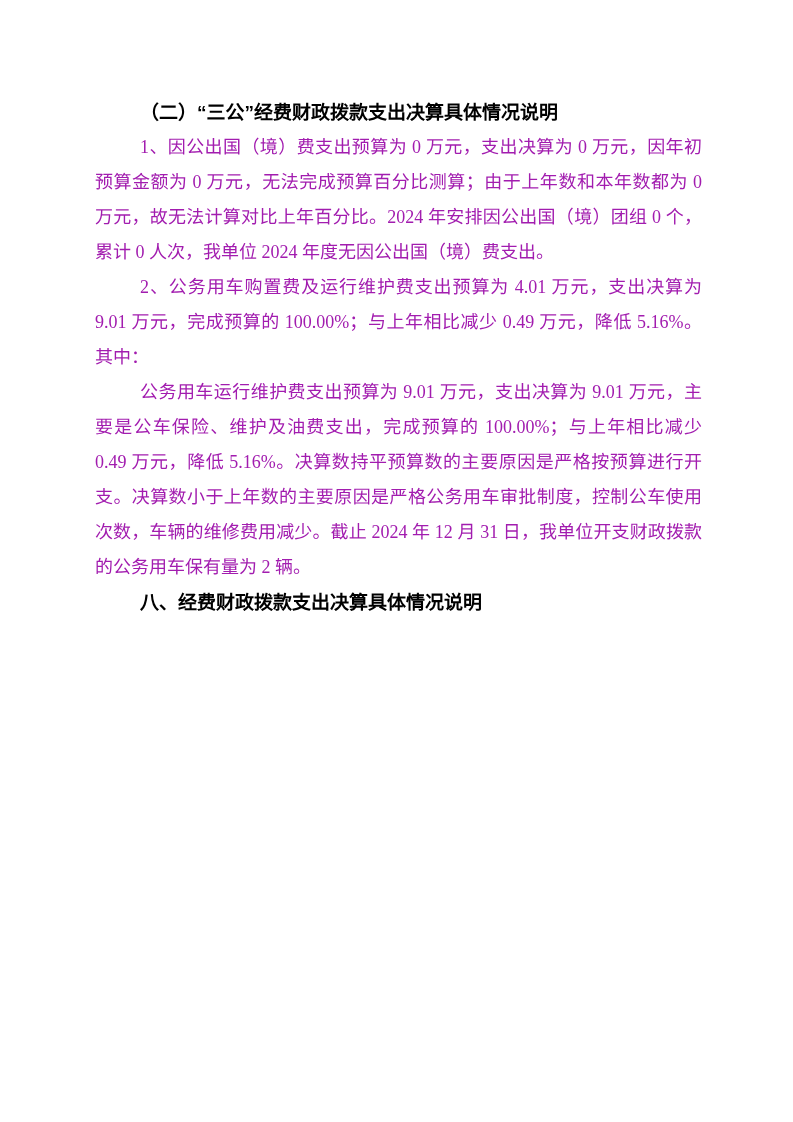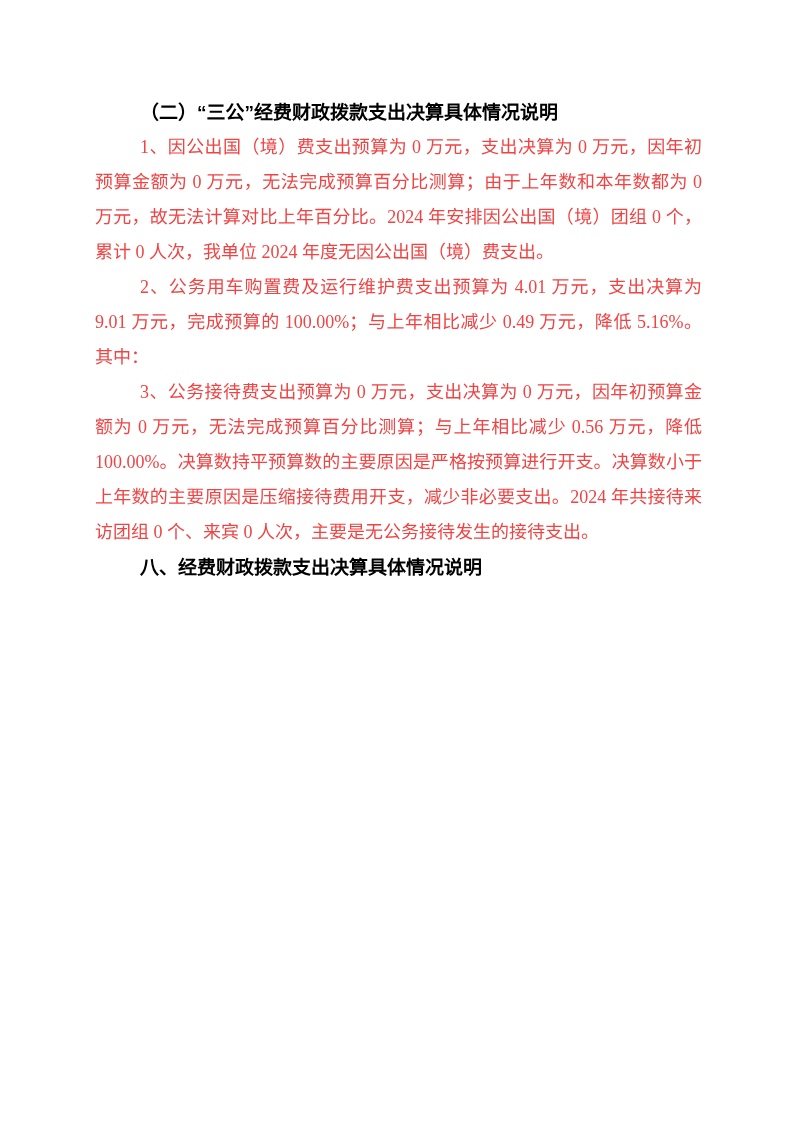--- a/index.html
+++ b/index.html
@@ -16,21 +16,21 @@
     background: #ffffff;
     box-sizing: border-box;
     padding: 95px 91px 0 95px;
     overflow: hidden;
   }
   .body-para {
     margin: 0;
     font-family: "Liberation Serif", "DejaVu Serif", serif;
     font-size: 18px;
     line-height: 35px;
-    color: #ef4444;
+    color: #a21caf;
     text-align: justify;
     text-justify: inter-character;
     text-indent: 45px;
   }
   .section-heading {
     margin: 0;
     font-family: "Liberation Sans", "DejaVu Sans", sans-serif;
     font-weight: 700;
     font-size: 19px;
     line-height: 35px;
@@ -44,18 +44,18 @@
 
 <div class="page">
 
   <h3 class="section-heading">（二）“三公”经费财政拨款支出决算具体情况说明</h3>
 
   <p class="body-para">1、因公出国（境）费支出预算为 0 万元，支出决算为 0 万元，因年初预算金额为 0 万元，无法完成预算百分比测算；由于上年数和本年数都为 0 万元，故无法计算对比上年百分比。2024 年安排因公出国（境）团组 0 个，累计 0 人次，我单位 2024 年度无因公出国（境）费支出。</p>
 
   <p class="body-para">2、公务用车购置费及运行维护费支出预算为 4.01 万元，支出决算为 9.01 万元，完成预算的 100.00%；与上年相比减少 0.49 万元，降低 5.16%。其中：</p>
 
 
+  <p class="body-para">公务用车运行维护费支出预算为 9.01 万元，支出决算为 9.01 万元，主要是公车保险、维护及油费支出，完成预算的 100.00%；与上年相比减少 0.49 万元，降低 5.16%。决算数持平预算数的主要原因是严格按预算进行开支。决算数小于上年数的主要原因是严格公务用车审批制度，控制公车使用次数，车辆的维修费用减少。截止 2024 年 12 月 31 日，我单位开支财政拨款的公务用车保有量为 2 辆。</p>
 
-  <p class="body-para">3、公务接待费支出预算为 0 万元，支出决算为 0 万元，因年初预算金额为 0 万元，无法完成预算百分比测算；与上年相比减少 0.56 万元，降低 100.00%。决算数持平预算数的主要原因是严格按预算进行开支。决算数小于上年数的主要原因是压缩接待费用开支，减少非必要支出。2024 年共接待来访团组 0 个、来宾 0 人次，主要是无公务接待发生的接待支出。</p>
 
   <h3 class="section-heading">八、经费财政拨款支出决算具体情况说明</h3>
 
 </div>
 
 </body></html>

